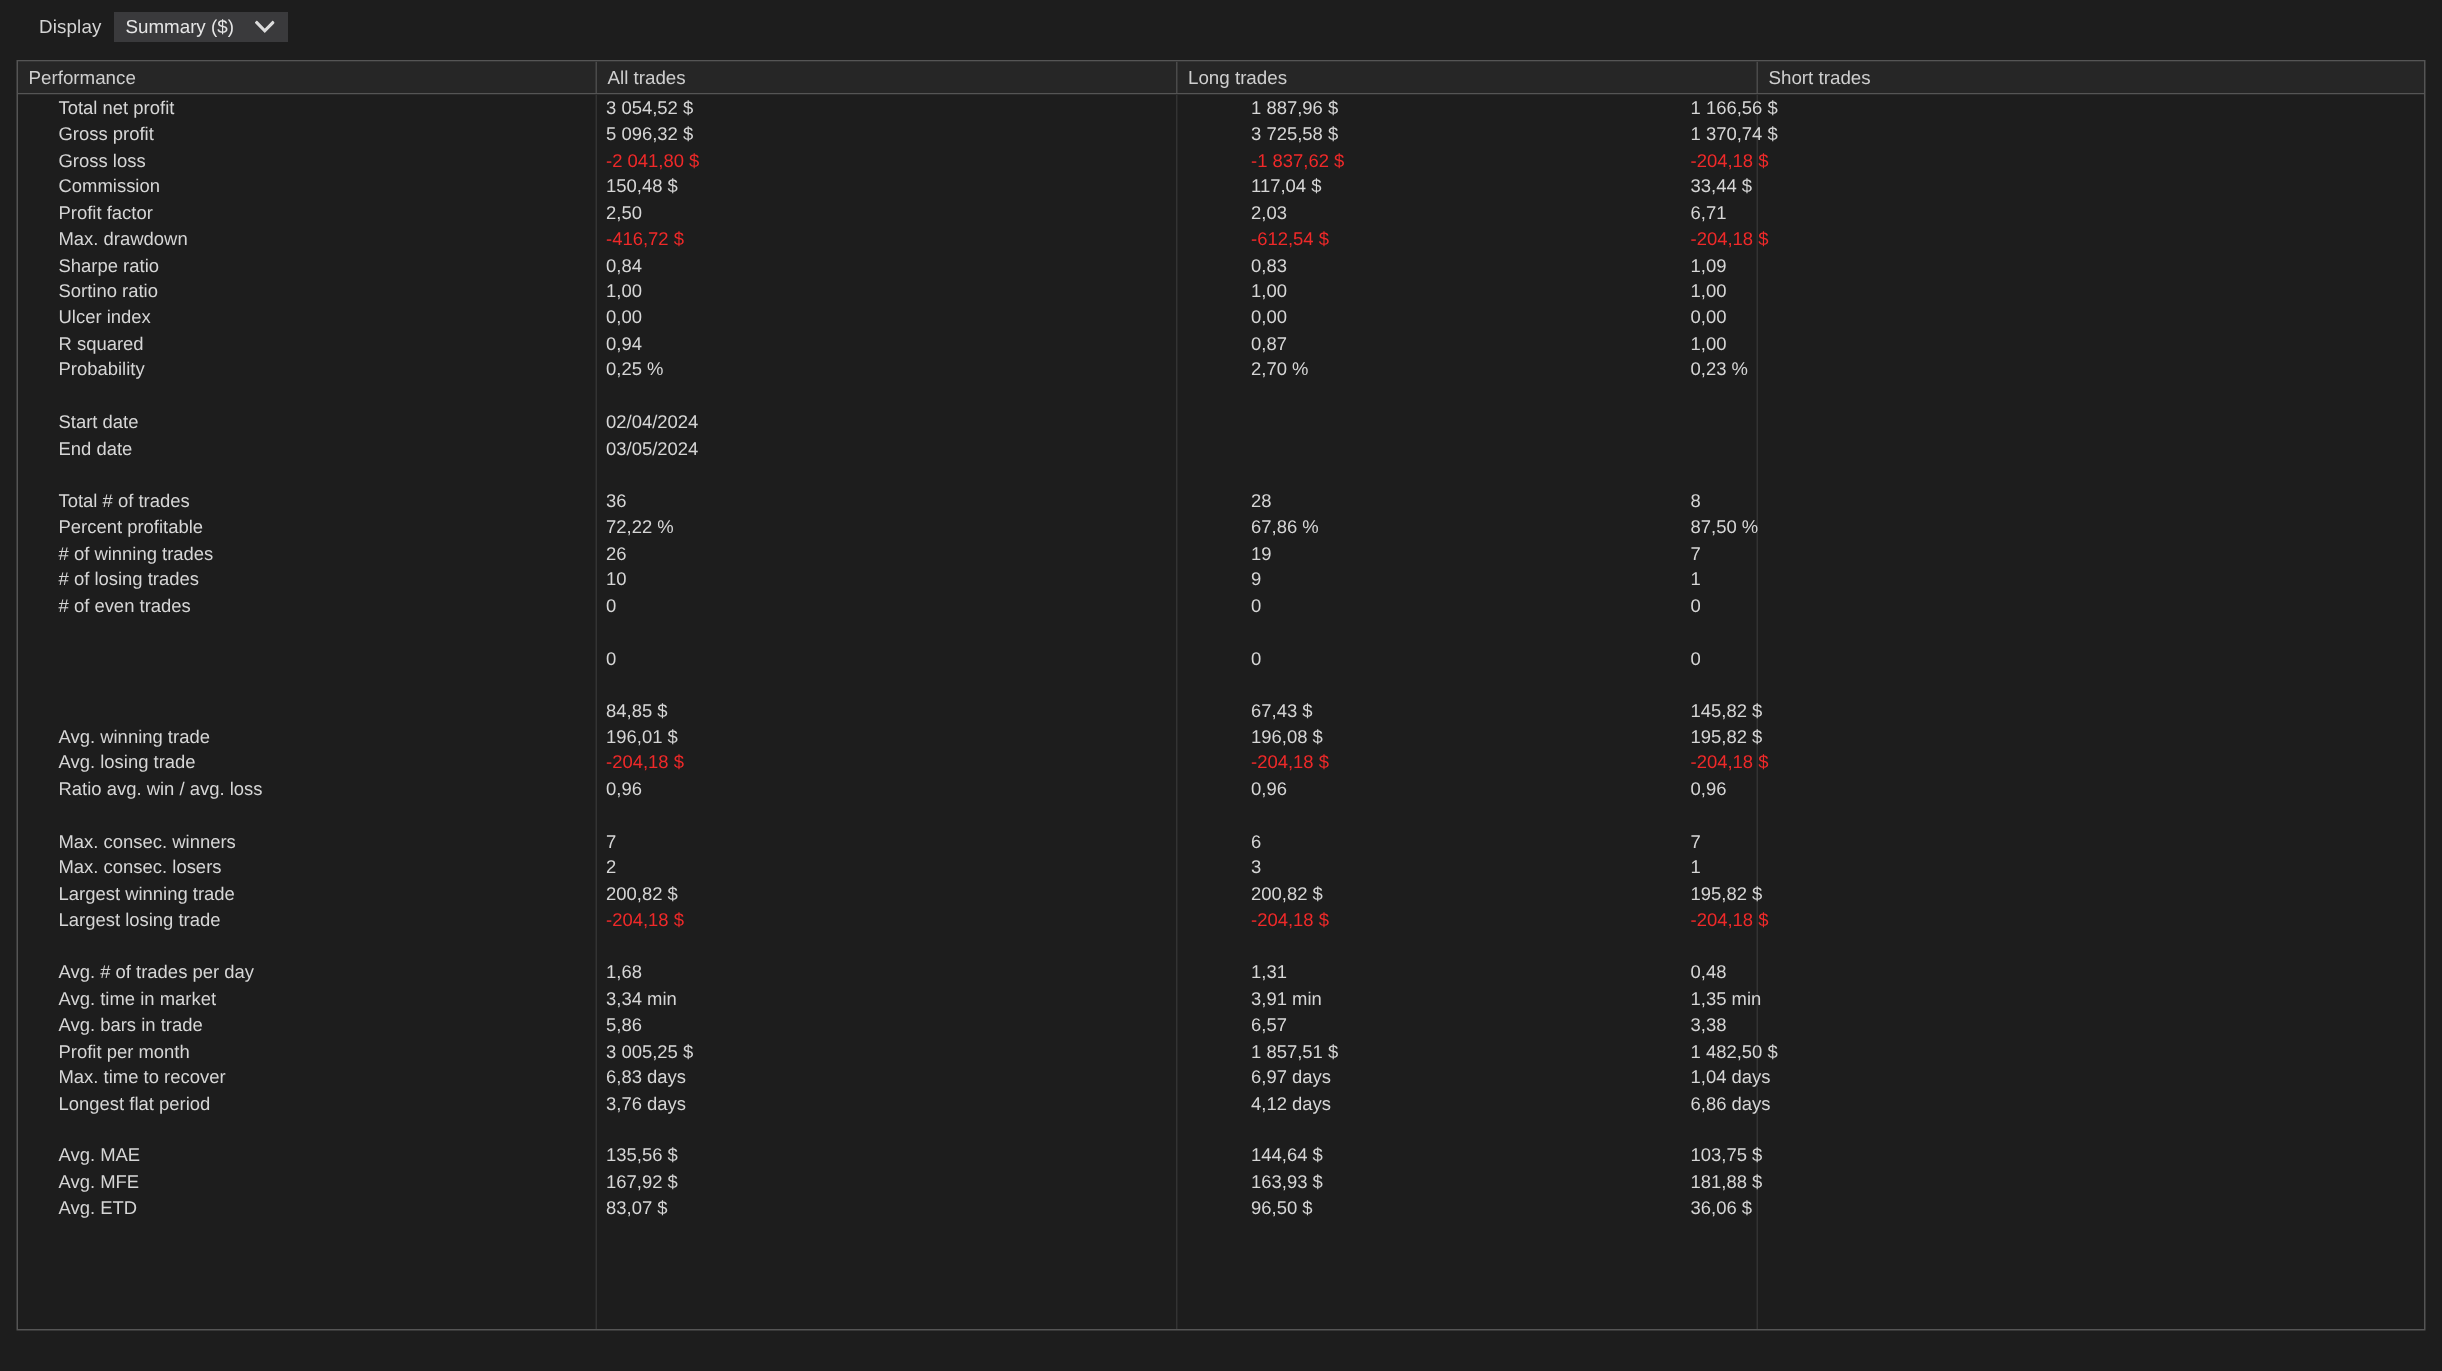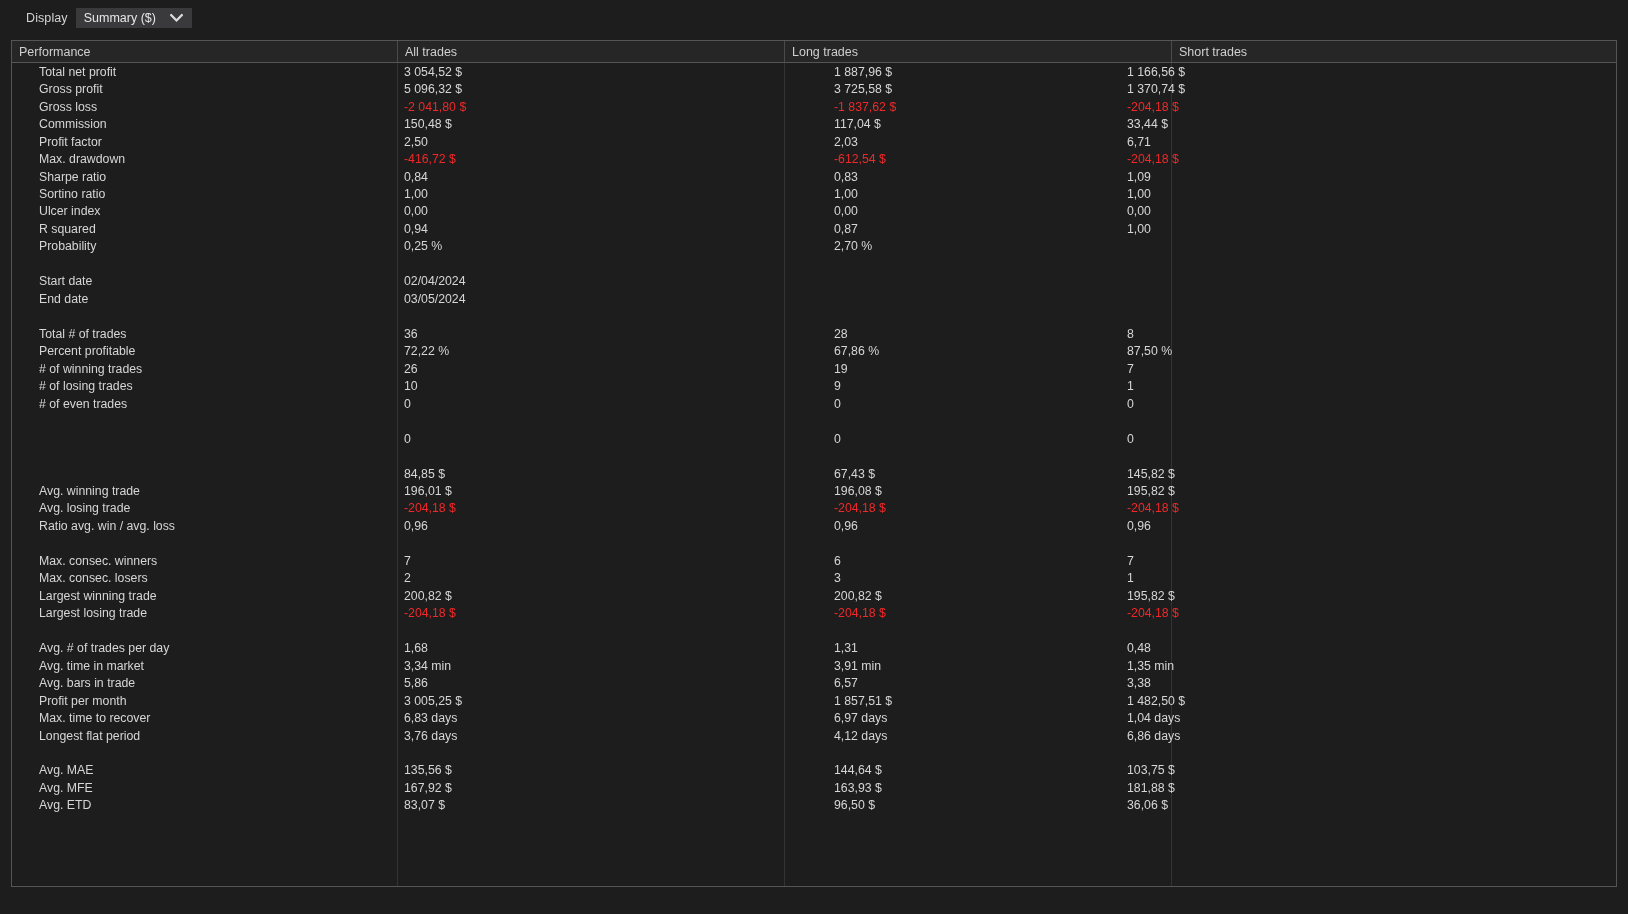--- a/index.html
+++ b/index.html
@@ -245,20 +245,21 @@
         <div class="row">
           <div class="cell c0 label">R squared</div>
           <div class="cell c1">0,94</div>
           <div class="cell c2">0,87</div>
           <div class="cell c3">1,00</div>
         </div>
         <div class="row">
           <div class="cell c0 label">Probability</div>
           <div class="cell c1">0,25 %</div>
           <div class="cell c2">2,70 %</div>
+          <div class="cell c3">0,23 %</div>
         </div>
         <div class="row spacer"></div>
         <div class="row">
           <div class="cell c0 label">Start date</div>
           <div class="cell c1">02/04/2024</div>
           <div class="cell c2"></div>
           <div class="cell c3"></div>
         </div>
         <div class="row">
           <div class="cell c0 label">End date</div>

